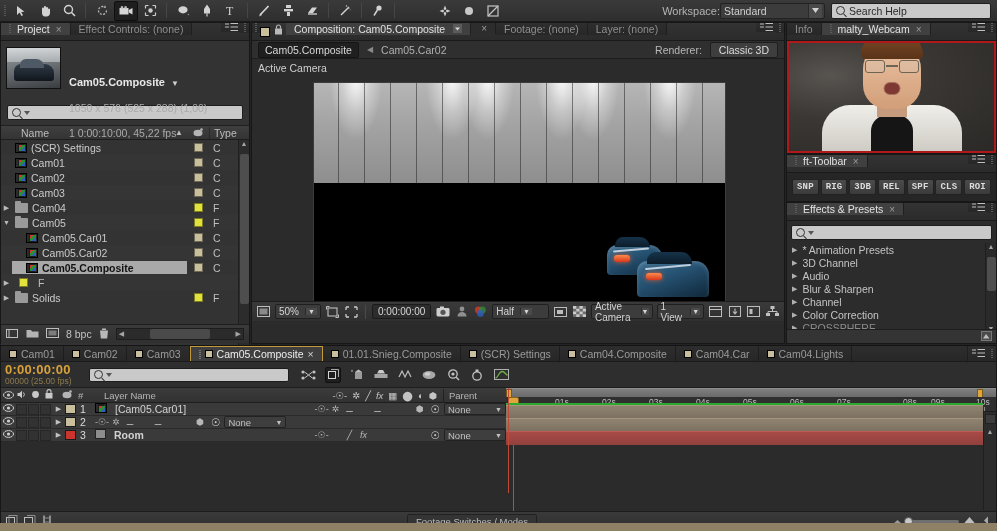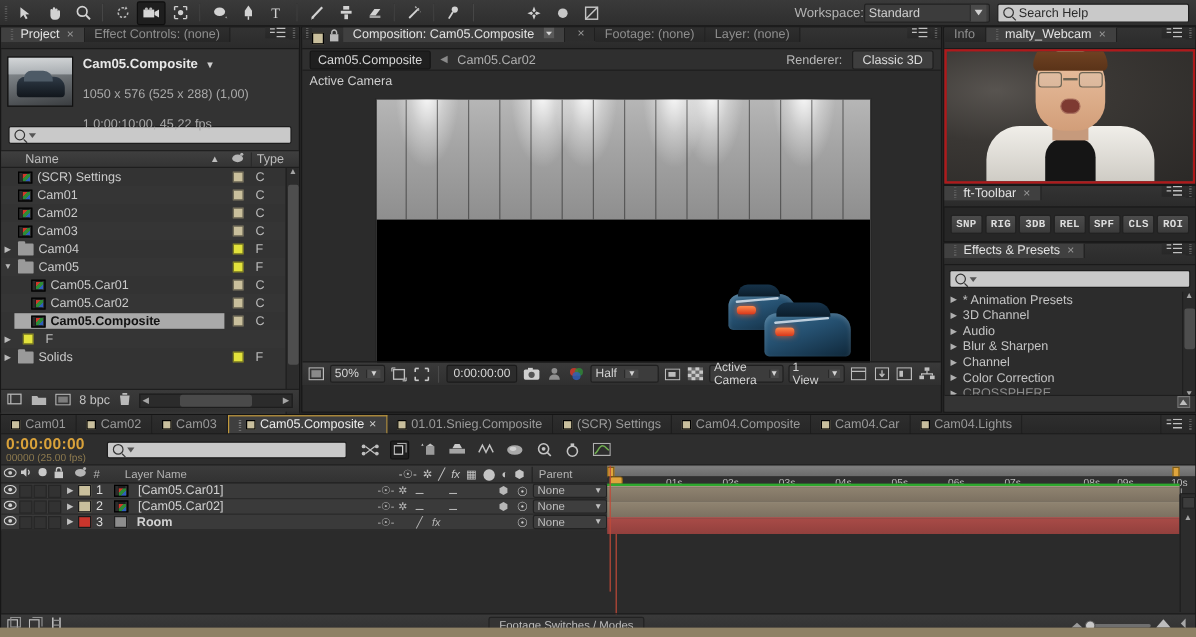--- a/index.html
+++ b/index.html
@@ -83,21 +83,21 @@
     position: absolute; left: 7px; top: 16px; width: 40px; height: 17px;
     background: linear-gradient(#2f3a46,#11161c); border-radius: 7px 9px 3px 3px;
   }
   .proj-thumb .car:after {
     content:""; position:absolute; left:6px; top:-5px; width:24px;height:9px;
     background: linear-gradient(#5c6874,#2b3views); background:#4d5a66; border-radius:6px 8px 0 0;
   }
   .proj-thumb .glare { position:absolute; left:0; top:0; width:100%; height:14px;
     background: linear-gradient(#e7e9ea,#b9bec2); opacity:.75;}
   .proj-meta { padding-top: 1px; line-height: 13px; }
-  .proj-title { color: #e8e8e8; font-weight: bold; font-size: 11px; }
+  .proj-title { color: #e8e8e8; font-weight: bold; font-size: 11px; margin-top: 28px; }
   .proj-title .caret { font-size: 8px; color: #cfcfcf; margin-left: 3px; }
   .proj-sub { color: #a9a9a9; font-size: 10.5px; margin-top: 12px; }
 
   .proj-search {
     height: 15px; margin: 4px 6px 5px 6px; background: #c9c9c9;
     border: 1px solid #1d1d1d; border-radius: 2px; display: flex; align-items: center;
     padding: 0 4px; gap: 3px;
   }
   .mag { width: 9px; height: 9px; border: 1.4px solid #333; border-radius: 50%; position: relative; flex:none;}
   .mag:after { content:""; position:absolute; right:-3px; bottom:-2px; width:4px;height:1.4px;
@@ -292,21 +292,21 @@
   .tl-colhead { position:absolute; left:0; top:42px; width: 505px; height: 15px;
                 background: linear-gradient(#3b3b3b,#323232); border-bottom: 1px solid #1e1e1e;
                 display:flex; align-items:center; font-size: 9.5px; color:#b5b5b5;}
   .lrow { position: relative; height: 13px; display: flex; align-items: center;
           font-size: 10.5px; color: #d2d2d2; background: #3a3a3a; border-bottom: 1px solid #2a2a2a;}
   .lrow .eye { width: 15px; text-align:center; font-size: 9px; color:#cfcfcf;}
   .lrow .box { width: 11px; height: 11px; background:#323232; border: 1px solid #262626; margin-right:1px;}
   .lrow .tw { width: 13px; text-align:center; font-size:7px; color:#c0c0c0;}
   .lrow .sw { width: 11px; height: 10px; border: 1px solid #1a1a1a; flex:none; margin-right:4px;}
   .lrow .num { width: 15px; color:#dcdcdc; }
-  .lrow .lname { flex: 1 1 auto; display:flex; align-items:center; gap:4px; }
+  .lrow .lname { flex: 1 1 auto; display:flex; align-items:flex-start; gap:4px; }
   .sw-cell { width: 14px; text-align:center; color:#b7b7b7; font-size:9px;}
   .par-cell { display:flex; align-items:center; gap:4px; padding-left:4px;}
   .par-drop { width: 62px; height: 12px; background: #3e3e3e; border: 1px solid #222; border-radius:2px;
               display:flex; align-items:center; justify-content:space-between; padding: 0 3px;
               font-size: 9.5px; color: #c0c0c0;}
   .bar { position:absolute; left:0; right:0; height:13px; }
   .tl-vscroll { position:absolute; right:0; top:66px; width:13px; bottom:20px; background:#2c2c2c;
                 border-left:1px solid #1f1f1f;}
   .tl-foot { position: absolute; left:0; bottom:0; width:100%; height:19px;
              background: linear-gradient(#3a3a3a,#2f2f2f); border-top:1px solid #1d1d1d;
@@ -1241,24 +1241,20 @@
               <ellipse cx="5.5" cy="4" rx="5" ry="3.4" fill="none" stroke="#d2d2d2"></ellipse>
               <circle cx="5.5" cy="4" r="1.6" fill="#d2d2d2"></circle>
             </svg>
         </span>
         <span class="box"></span>
         <span class="box"></span>
         <span class="box"></span>
         <span class="tw">▶</span>
         <span class="sw" style="background:#c9bf9c"></span>
         <span class="num">2</span>
-        <span class="lname">
-          <span class="ico-comp"></span>
-          <span>[Cam05.Car02]</span>
-        </span>
         <span class="sw-cell">-☉-</span>
         <span class="sw-cell">✲</span>
         <span class="sw-cell">⚊</span>
         <span class="sw-cell"></span>
         <span class="sw-cell">⚊</span>
         <span class="sw-cell"></span>
         <span class="sw-cell"></span>
         <span class="sw-cell">⬢</span>
         <span class="par-cell">
           <span>☉</span>

